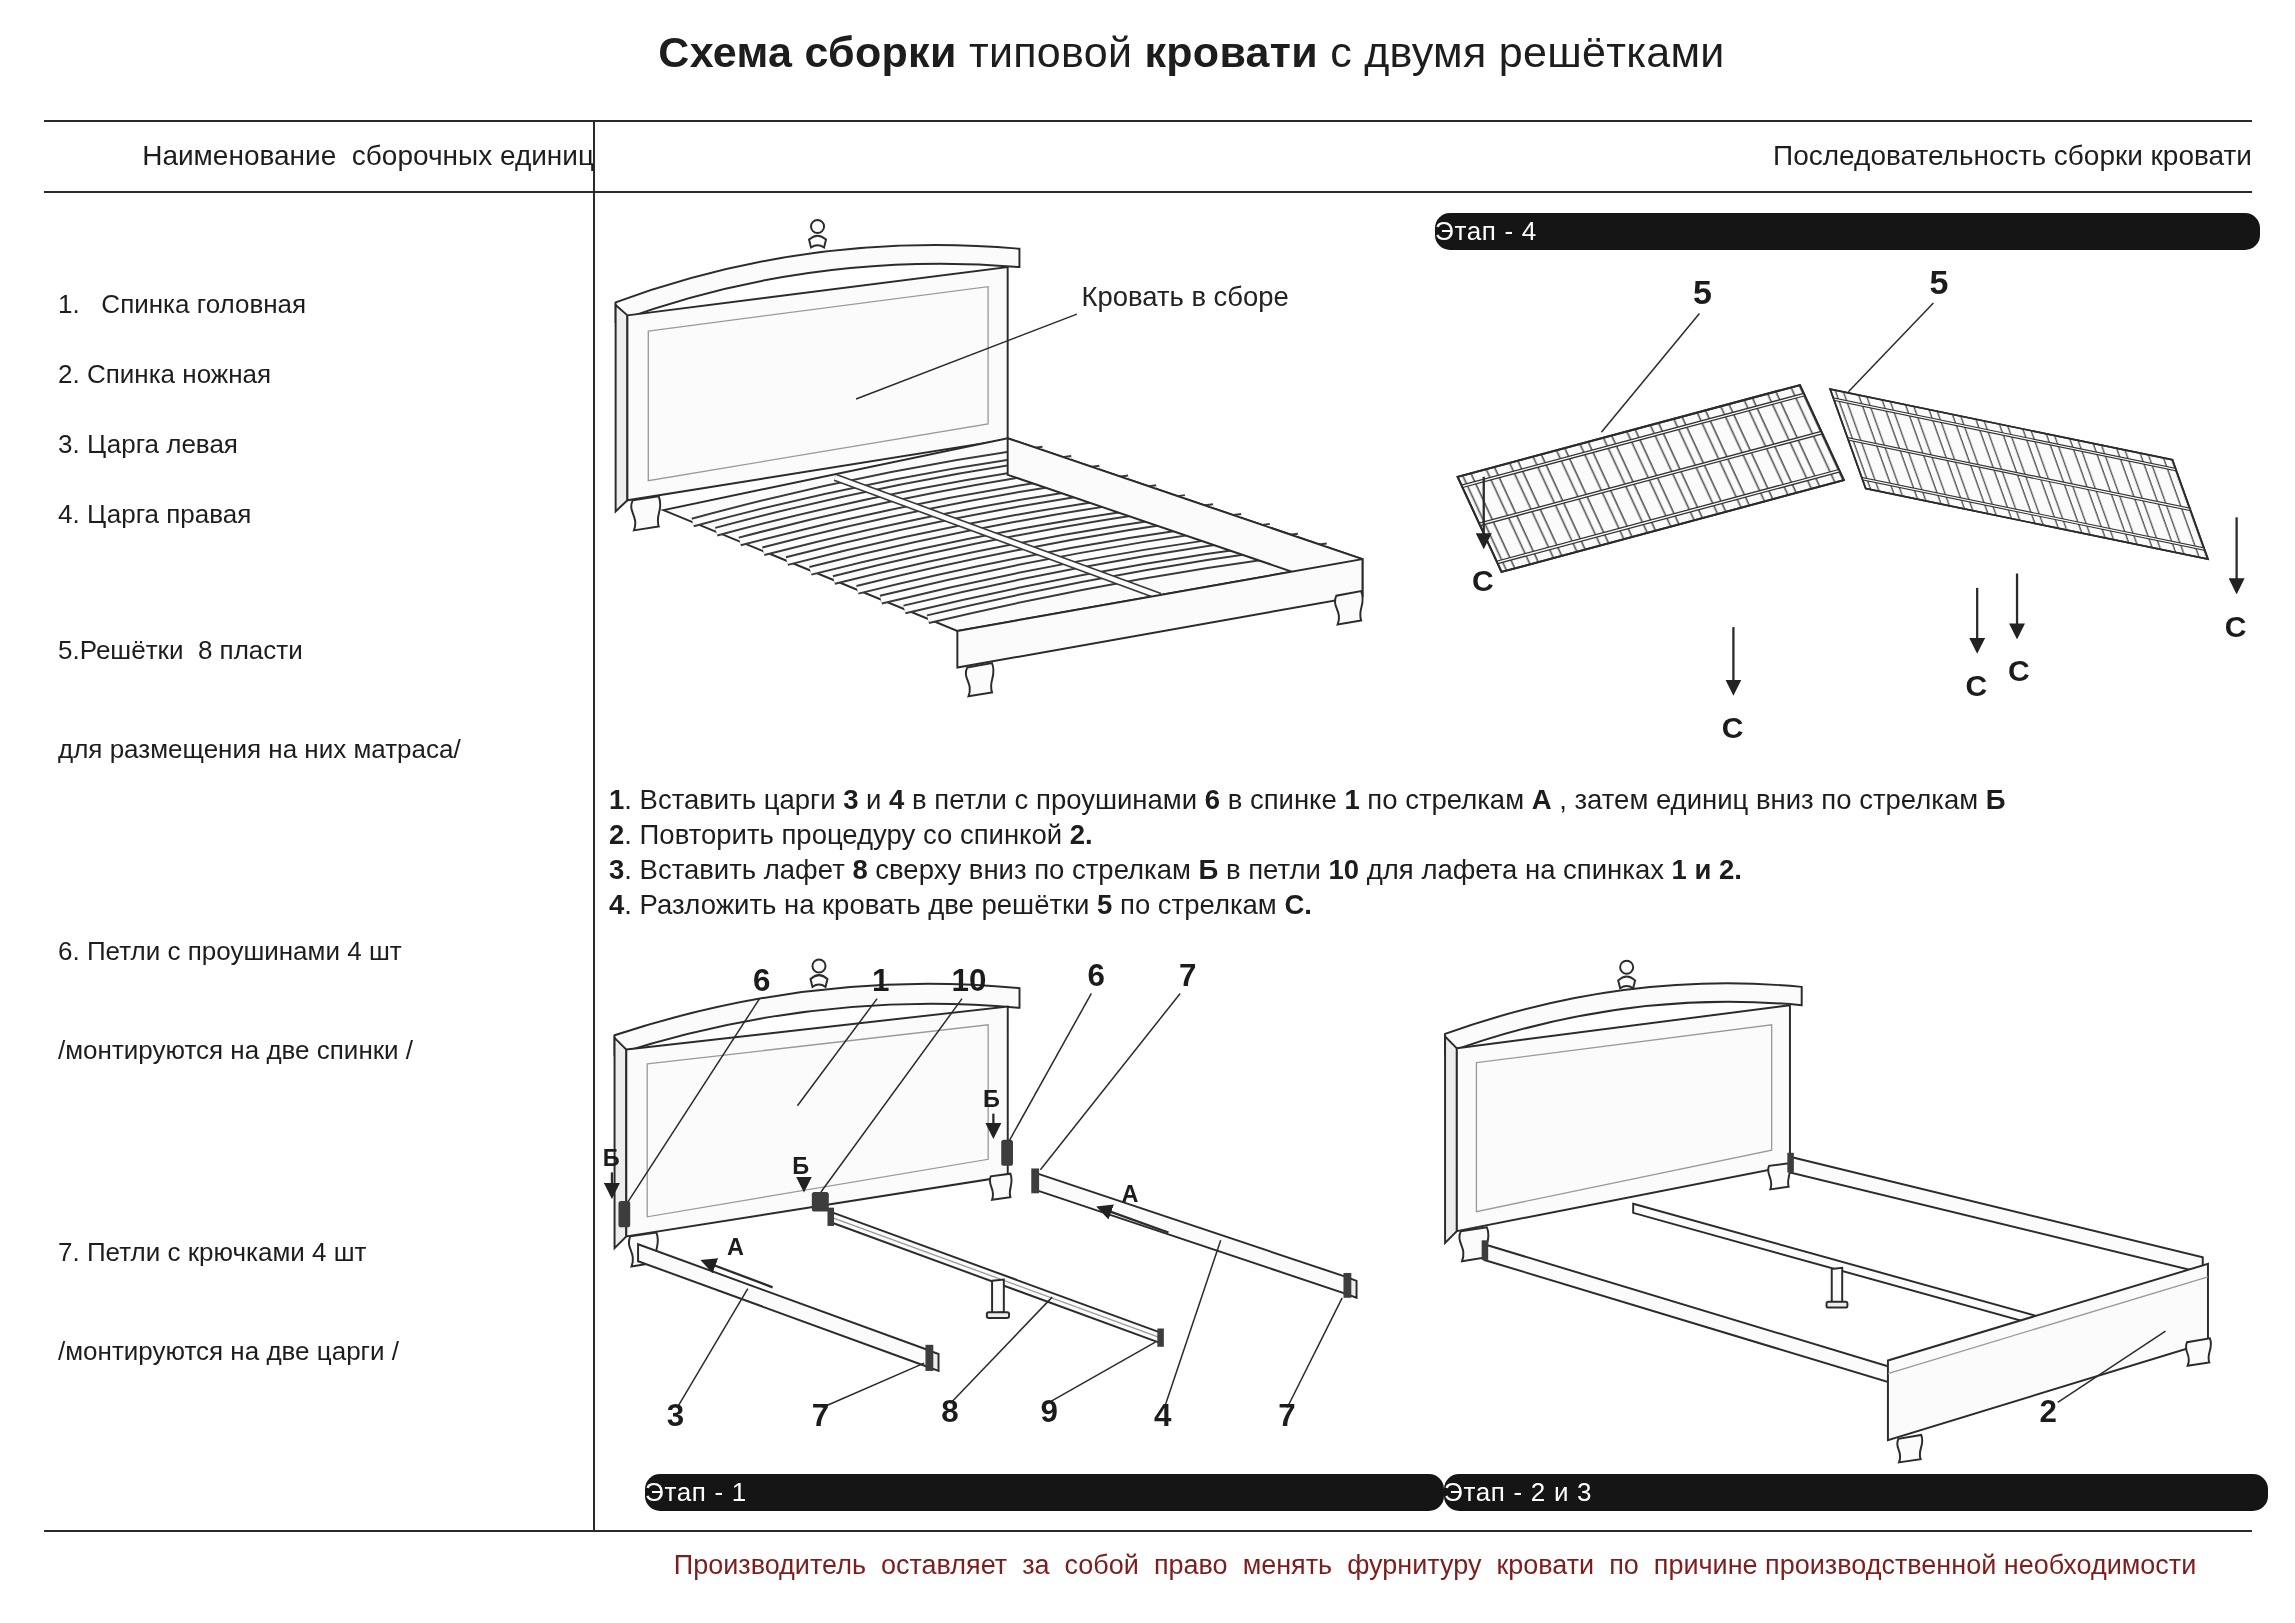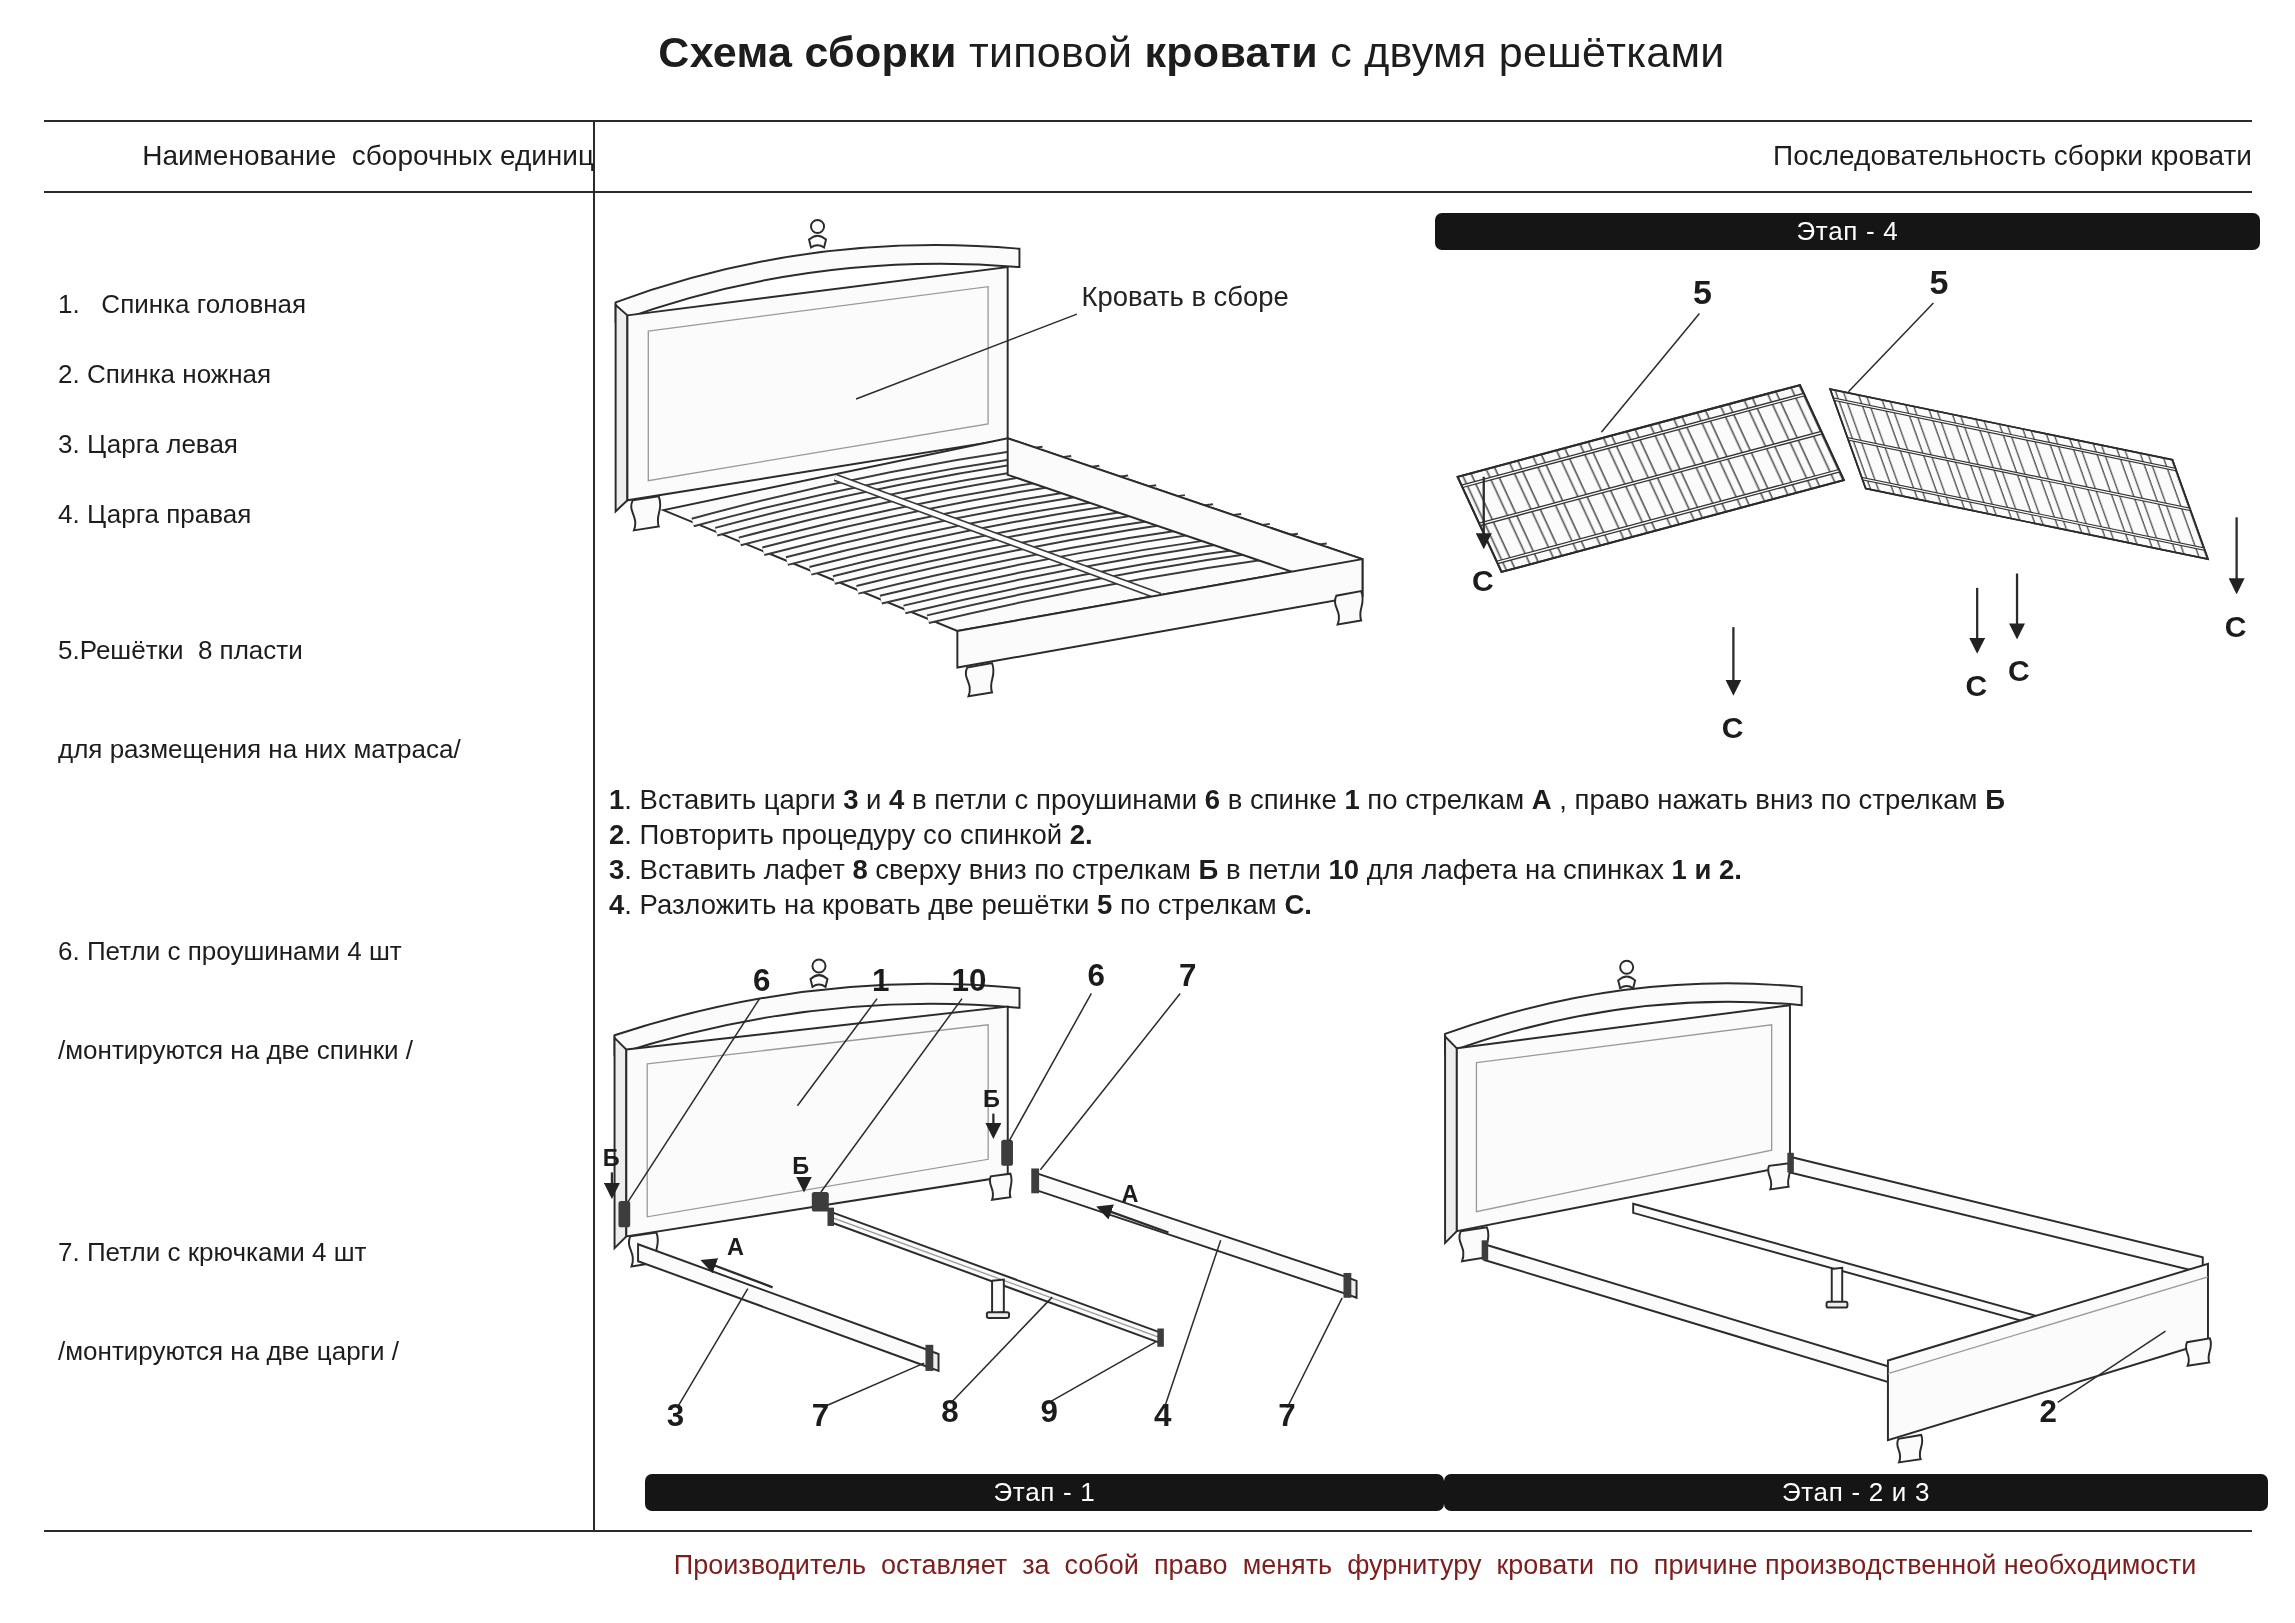--- a/index.html
+++ b/index.html
@@ -8,22 +8,22 @@
   .title{position:absolute;top:27.5px;left:0;width:2295px;text-align:center;font-size:43px;
          font-weight:400;letter-spacing:0.3px;margin-left:44px;}
   .title .b{font-weight:bold;}
   .rule{position:absolute;background:#2a2a2a;height:2px;}
   .vline{position:absolute;background:#2a2a2a;width:2px;}
   .colhead{position:absolute;top:140px;font-size:28px;text-align:right;white-space:pre-wrap;}
   .sidebar{position:absolute;left:58px;top:288px;width:526px;font-size:26px;line-height:33px;}
   .side-item{margin-bottom:37px;white-space:pre-wrap;}
   .steps{position:absolute;left:609px;top:782px;width:1658px;font-size:27.5px;line-height:35px;}
   .step .b{font-weight:bold;}
-  .banner{position:absolute;height:37px;background:#151515;border-radius:7px;color:#fff;
-          display:flex;align-items:center;justify-content:center;font-size:26px;letter-spacing:0.7px;}
+  .banner{position:absolute;height:37px;background:#151515;border-radius:15px;color:#fff;
+          display:flex;align-items:center;font-size:26px;letter-spacing:0.7px;}
   .footer{position:absolute;left:601px;top:1550px;width:1668px;text-align:center;font-size:27px;
           white-space:pre-wrap;color:#7f1d1d;}
   svg{position:absolute;overflow:visible;}
   .o3{stroke:#2b2b2b;stroke-width:3;fill:#ffffff;}
   .fillg{fill:#ededed;}
   .fillp{fill:#fbfbfb;}
   .thin{stroke:#999;stroke-width:2;fill:none;}
   .ldr{stroke:#2b2b2b;stroke-width:2.3;fill:none;}
   .arr{stroke:#2b2b2b;stroke-width:3.5;fill:none;}
   .dark{fill:#3d3d3d;stroke:none;}
@@ -143,21 +143,21 @@
       <line class="arr" x1="825" y1="500" x2="825" y2="596" marker-end="url(#m4h)"></line>
       <text class="labC" x="807" y="665">С</text>
       <line class="arr" x1="886" y1="478" x2="886" y2="574" marker-end="url(#m4h)"></line>
       <text class="labC" x="872" y="643">С</text>
       <line class="arr" x1="1222" y1="392" x2="1222" y2="505" marker-end="url(#m4h)"></line>
       <text class="labC" x="1204" y="575">С</text>
     </g>
   </svg>
 
   <div class="steps">
-    <div class="step"><span class="b">1</span><span>. Вставить царги </span><span class="b">3</span><span> и </span><span class="b">4</span><span> в петли с проушинами </span><span class="b">6</span><span> в спинке </span><span class="b">1</span><span> по стрелкам </span><span class="b">А</span><span> , право нажать вниз по стрелкам </span><span class="b">Б</span></div>
+    <div class="step"><span class="b">1</span><span>. Вставить царги </span><span class="b">3</span><span> и </span><span class="b">4</span><span> в петли с проушинами </span><span class="b">6</span><span> в спинке </span><span class="b">1</span><span> по стрелкам </span><span class="b">А</span><span> , затем единиц вниз по стрелкам </span><span class="b">Б</span></div>
     <div class="step"><span class="b">2</span><span>. Повторить процедуру со спинкой </span><span class="b">2.</span></div>
     <div class="step"><span class="b">3</span><span>. Вставить лафет </span><span class="b">8</span><span> сверху вниз по стрелкам </span><span class="b">Б</span><span> в петли </span><span class="b">10</span><span> для лафета на спинках </span><span class="b">1 и 2.</span></div>
     <div class="step"><span class="b">4</span><span>. Разложить на кровать две решётки </span><span class="b">5</span><span> по стрелкам </span><span class="b">С.</span></div>
   </div>
 
   <svg style="left:601px;top:949px;" width="822" height="516" viewBox="0 0 1257 790">
     <defs>
       <marker id="m1h" viewBox="0 0 10 10" refX="8" refY="5" markerWidth="7" markerHeight="7" orient="auto-start-reverse">
         <path d="M0,0 L10,5 L0,10 Z" fill="#222"></path>
       </marker>

